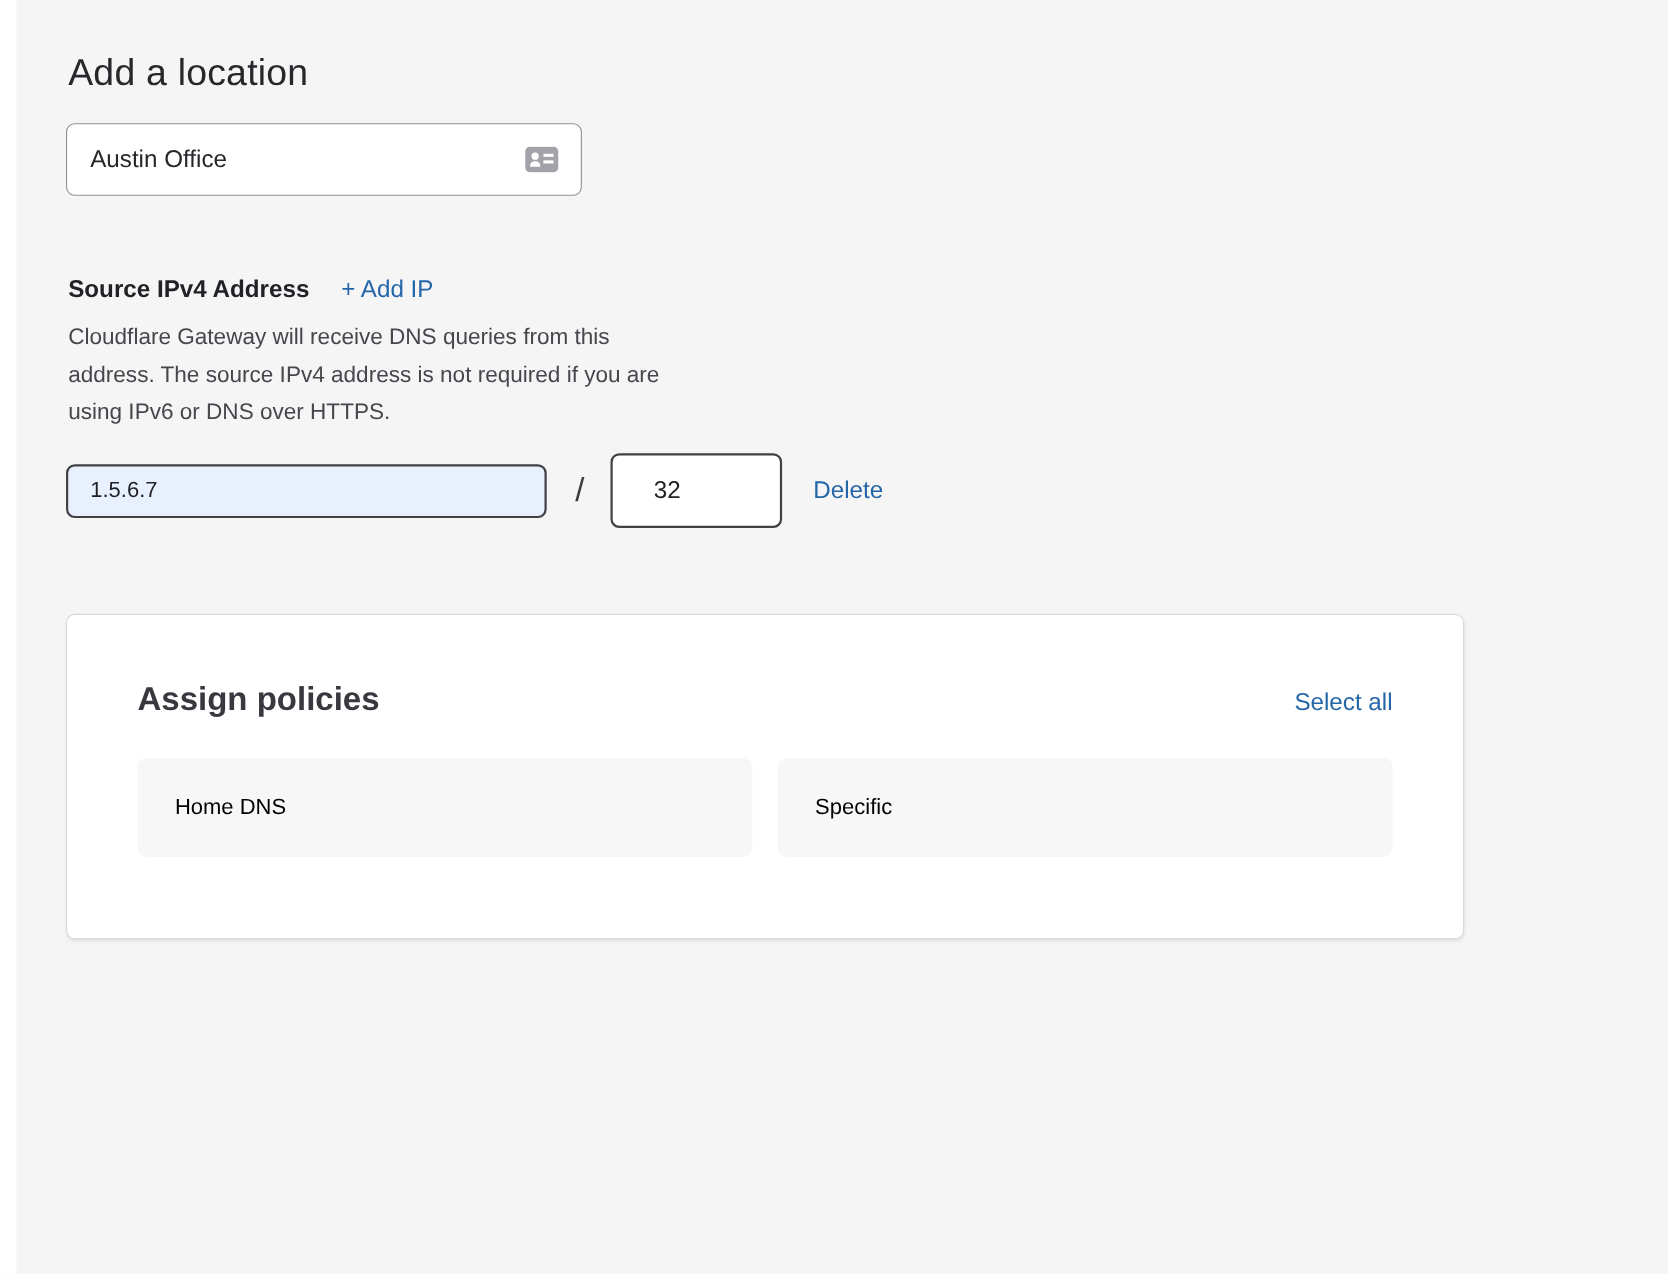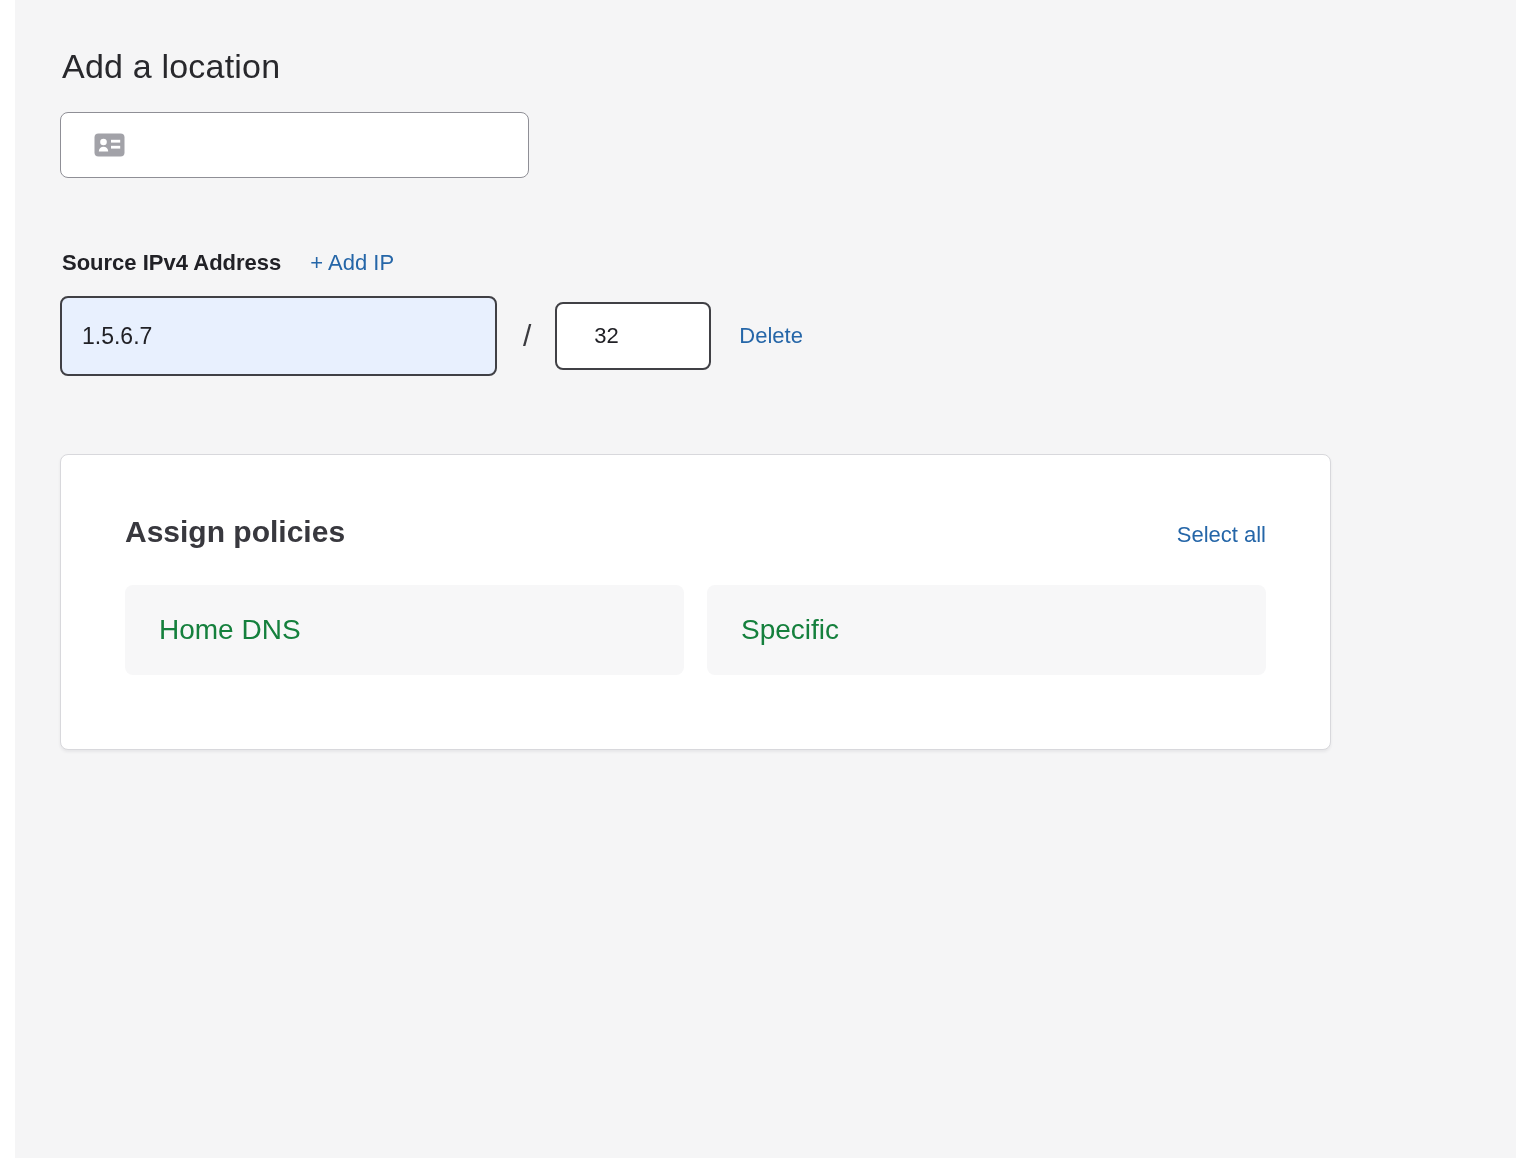--- a/index.html
+++ b/index.html
@@ -83,27 +83,27 @@
     max-width: 575px;
   }
   .ip-row {
     margin-top: 20px;
     display: flex;
     align-items: center;
     margin-left: -2px;
   }
   .ip-input {
     width: 437px;
-    height: 80px;
+    height: 49px;
     border: 2px solid #404045;
     border-radius: 8px;
     background: #e8f0fe;
     padding: 0 20px;
     font-family: "Liberation Sans", sans-serif;
-    font-size: 23px;
+    font-size: 20px;
     color: #212126;
     outline: none;
   }
   .slash {
     font-size: 30px;
     font-weight: 300;
     color: #3a3a3f;
     margin: 0 24px 0 26px;
   }
   .prefix-input {
@@ -152,52 +152,54 @@
     row-gap: 20px;
   }
   .policy-btn {
     height: 90px;
     background: #f7f7f8;
     border: none;
     border-radius: 8px;
     text-align: left;
     padding-left: 34px;
     font-family: "Liberation Sans", sans-serif;
-    font-size: 28px;
-    color: #15803d;
+    font-size: 20px;
+    color: #000000;
     cursor: pointer;
     display: flex;
     align-items: center;
   }
 </style>
 </head>
 <body>
 
 <div class="left-strip"></div>
 
 <div class="content">
 
   <h1 class="page-title">Add a location</h1>
 
 
   <div class="name-input-wrap">
+    <input type="text" value="Austin Office" style="">
     <svg class="contact-icon" width="31" height="24" viewBox="0 0 31 24">
       <rect x="0.5" y="0.5" width="30" height="23" rx="4" fill="#a2a2a8"></rect>
       <circle cx="9.5" cy="9" r="3.3" fill="#ffffff"></circle>
       <path d="M4.8 18.5 c0-3.2 2.1-4.8 4.7-4.8 s4.7 1.6 4.7 4.8 z" fill="#ffffff"></path>
       <rect x="17" y="6.8" width="9.2" height="2.8" fill="#ffffff"></rect>
       <rect x="17" y="12.8" width="9.2" height="2.8" fill="#ffffff"></rect>
     </svg>
   </div>
 
   <div class="source-section">
     <div class="source-label-row">
       <span class="source-label">Source IPv4 Address</span>
       <a class="link add-ip-link">+ Add IP</a>
     </div>
+    <p class="source-desc">Cloudflare Gateway will receive DNS queries from this address. The source IPv4 address is not required if you are using IPv6 or DNS over HTTPS.</p>
 
     <div class="ip-row">
       <input type="text" class="ip-input" value="1.5.6.7" style="">
       <span class="slash">/</span>
       <input type="text" class="prefix-input" value="32" style="">
       <a class="link delete-link">Delete</a>
     </div>
   </div>
 
   <div class="policies-card">

